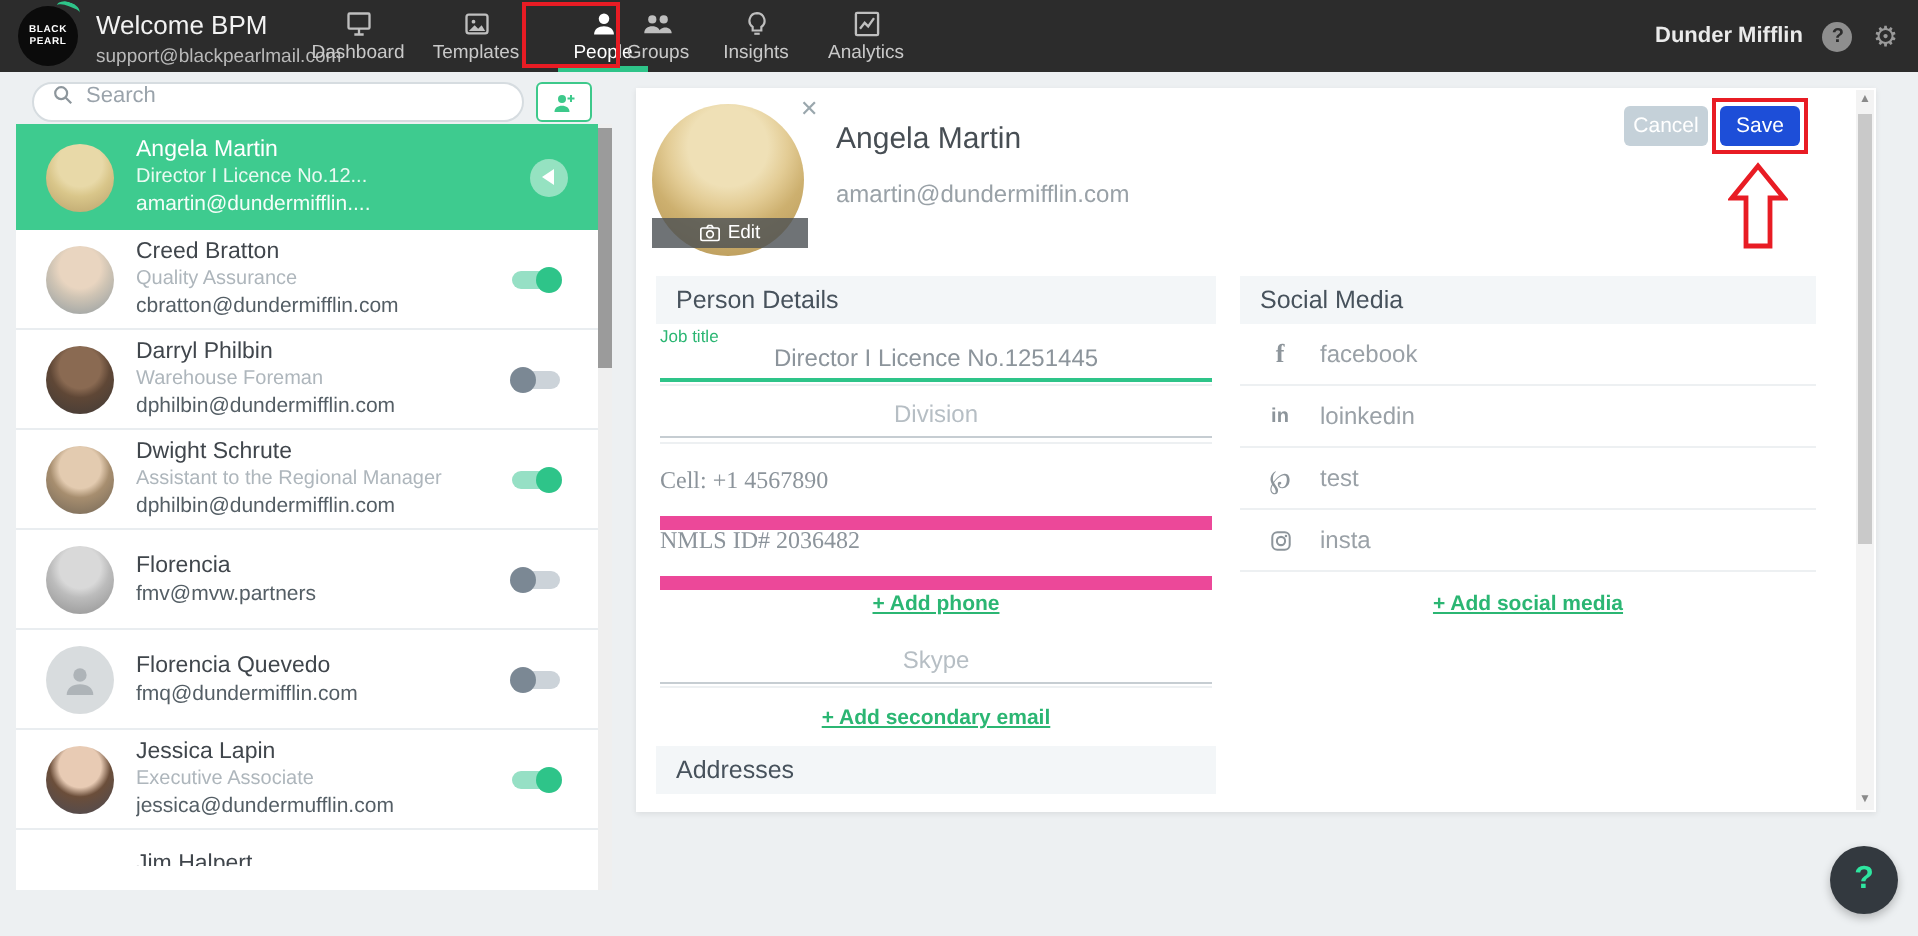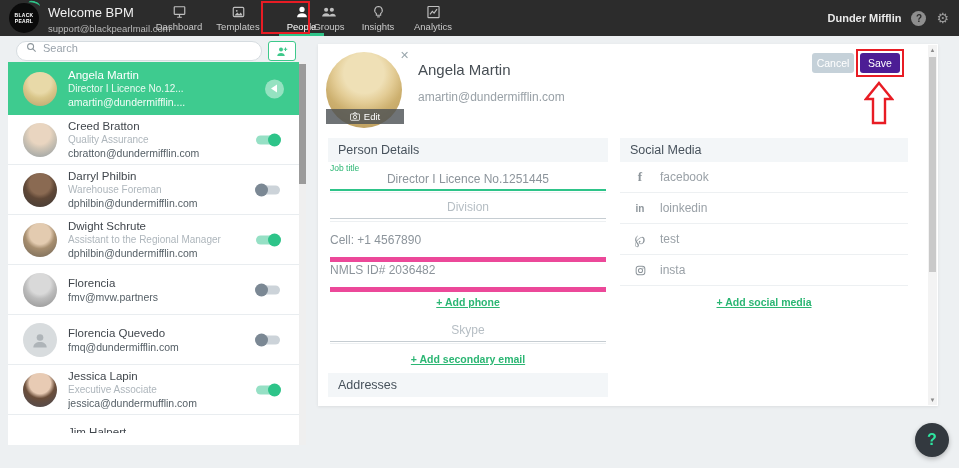--- a/index.html
+++ b/index.html
@@ -76,37 +76,37 @@
   .main-card { position:absolute; left:318px; top:44px; width:620px; height:362px; background:#fff; box-shadow:0 1px 3px rgba(0,0,0,.08); }
   .big-avatar-wrap { position:absolute; left:8px; top:8px; width:78px; height:78px; cursor:pointer; }
   .big-avatar { width:76px; height:76px; border-radius:50%; background:radial-gradient(circle at 50% 28%, #efe0b6 0 30%, #e3cc95 45%, #cdb06f 62%, #b49455); }
   .edit-bar { position:absolute; left:0; bottom:6px; width:78px; height:15px; background:rgba(75,80,84,.8); color:#fff; font-size:9.5px;
               display:flex; align-items:center; justify-content:center; gap:4px; }
   .close-x { position:absolute; left:82px; top:6px; color:#9aa7ad; font-size:11px; cursor:pointer; line-height:1; }
   .prof-name { position:absolute; left:100px; top:17px; font-size:15px; color:#474e54; }
   .prof-email { position:absolute; left:100px; top:46px; font-size:12px; color:#99a1a7; }
   .btn { position:absolute; top:9px; height:20px; border:none; border-radius:3px; color:#fff; font-size:10.5px; font-family:inherit; cursor:pointer; }
   .btn-cancel { left:494px; width:42px; background:#c5d1d9; }
-  .btn-save { left:542px; width:40px; background:#4c1d95; }
+  .btn-save { left:542px; width:40px; background:#1d4ed8; }
   .anno-box-save { position:absolute; left:538px; top:5px; width:48px; height:28px; border:2px solid #e81c24; pointer-events:none; }
   .anno-arrow { position:absolute; left:546px; top:37px; pointer-events:none; }
 
   .section-hdr { position:absolute; height:24px; background:#f3f6f8; display:flex; align-items:center; padding-left:10px;
                  font-size:12.5px; color:#47525c; }
   .hdr-details { left:10px; top:94px; width:280px; }
   .hdr-social  { left:302px; top:94px; width:288px; }
   .hdr-addresses { left:10px; top:329px; width:280px; }
 
   .fld-label { position:absolute; left:12px; top:119px; font-size:8.5px; color:#2bb673; }
   .inp { position:absolute; left:12px; width:276px; border:none; outline:none; background:transparent; font-size:12px; font-family:inherit; color:#8c949b;text-align:center; }
   .inp::placeholder { color:#b6bec4; }
   .inp-job { top:128px; border-bottom:2px solid #2ec489; padding-bottom:3px; }
   .inp-division { top:156px; border-bottom:1px solid #c6cdd2; padding-bottom:4px; }
   .inp-skype { top:279px; border-bottom:1px solid #c6cdd2; padding-bottom:4px; }
-  .fld-static { position:absolute; left:12px; width:276px; font-size:12px; color:#8c949b; border-bottom:5px solid #ec4899; padding-bottom:10px; }
+  .fld-static { position:absolute; left:12px; width:276px; font-size:12px; color:#8c949b; border-bottom:7px solid #ec4899; padding-bottom:10px;font-family:Liberation Serif, serif; }
   .fld-cell { top:189px; } .fld-nmls { top:219px; }
   .fld-div-line { position:absolute; left:12px; width:276px; height:1px; background:#edf0f2; }
   .dl1 { top:148px; } .dl2 { top:177px; } .dl3 { top:299px; }
   .green-link { position:absolute; color:#2bb673; font-size:10.5px; font-weight:bold; text-decoration:underline; cursor:pointer; text-align:center; }
   .lnk-phone { left:12px; top:252px; width:276px; }
   .lnk-secondary { left:12px; top:309px; width:276px; }
   .lnk-social { left:302px; top:252px; width:288px; }
 
   .soc-row { position:absolute; left:302px; width:288px; height:31px; border-bottom:1px solid #edf0f2; display:flex; align-items:center; }
   .soc-r1{ top:118px; } .soc-r2{ top:149px; } .soc-r3{ top:180px; } .soc-r4{ top:211px; }

